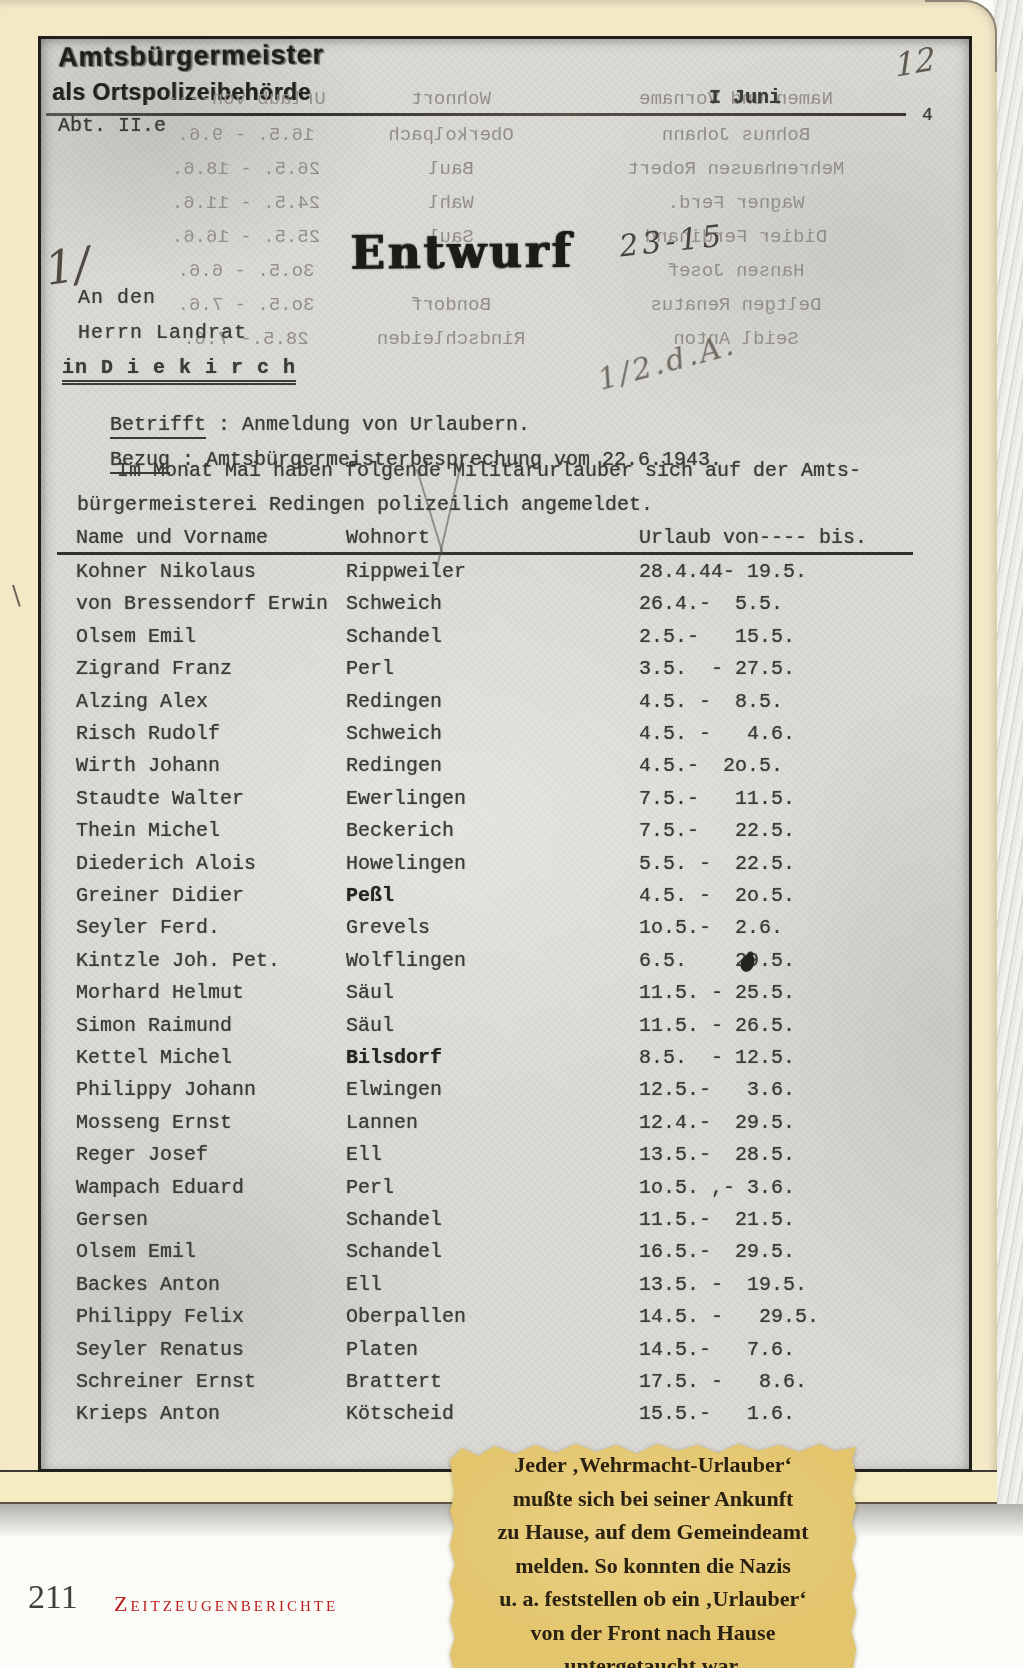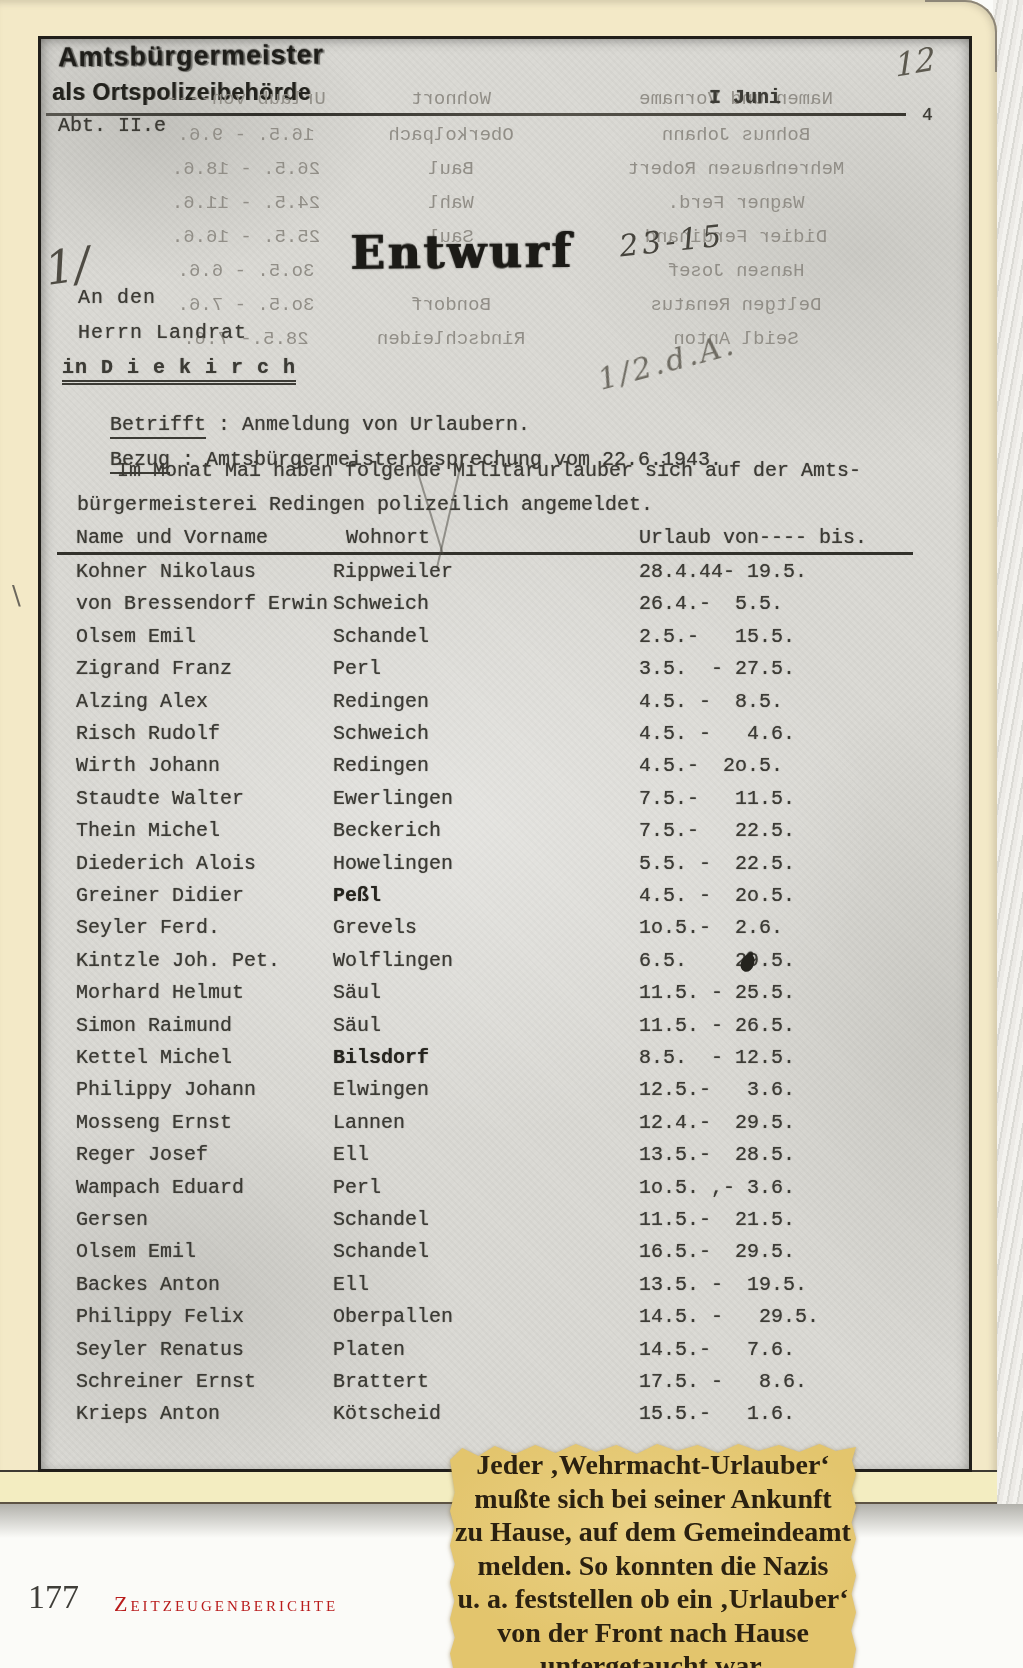--- a/index.html
+++ b/index.html
@@ -60,21 +60,21 @@
     font-weight:bold;font-size:45px;letter-spacing:3px;color:#1c1b17;
     transform:scaleY(1.04) rotate(-.5deg);
     text-shadow:1.5px 0 0 #1c1b17,0 0 2px rgba(20,19,15,.65);filter:blur(.35px);}
 
   .addr{letter-spacing:1px;}
   .u-heavy{border-bottom:5px double #3c3b35;padding-bottom:1px;}
   .u-label{border-bottom:2.5px solid #3c3b35;padding-bottom:1px;}
 
   .trow span{position:absolute;}
   .t-name{left:35px;}
-  .t-wohnort{left:292px;text-align:right;}
+  .t-wohnort{left:305px;text-align:right;}
   .t-urlaub{left:598px;white-space:pre;}
   .bold-cell{font-weight:bold;color:#26251f;}
 
   .m-urlaub{left:105px;width:200px;}
   .m-wohnort{left:300px;width:220px;}
   .m-name{left:540px;width:310px;}
 
   .blot{position:absolute;left:700px;top:915px;width:13px;height:18px;background:#24231e;
     border-radius:60% 40% 55% 45%;transform:rotate(14deg);
     box-shadow:0 -6px 1px -3px #24231e;}
@@ -87,21 +87,21 @@
   .caption-wrap{position:absolute;left:450px;top:1442px;
     filter:drop-shadow(0 1px 2px rgba(110,80,15,.5));}
   .caption-box{width:406px;height:230px;background:#e3c56d;
     background-image:radial-gradient(ellipse 300px 160px at 50% 40%,rgba(255,246,210,.25),transparent 75%);
     clip-path:polygon(0% 18px,3% 6px,7% 14px,11% 4px,16% 12px,21% 3px,26% 11px,31% 2px,
       36% 10px,41% 3px,46% 12px,51% 2px,56% 9px,61% 3px,66% 11px,71% 2px,76% 9px,81% 3px,
       86% 10px,91% 2px,95% 9px,100% 5px,99% 8%,100% 14%,98.8% 21%,100% 28%,98.9% 35%,
       100% 42%,98.8% 50%,100% 58%,98.9% 66%,100% 74%,98.8% 82%,100% 90%,99% 100%,
       1% 100%,0% 92%,1.2% 85%,0% 77%,1.1% 69%,0% 61%,1.2% 53%,0% 45%,1.1% 37%,0% 30%,1.2% 22%);
     padding-top:6px;box-sizing:border-box;}
-  .caption-line{font-family:"Liberation Serif",serif;font-weight:bold;font-size:28px;
+  .caption-line{font-family:"Liberation Serif",serif;font-weight:bold;font-size:22px;
     line-height:33.5px;color:#2b2110;text-align:center;}
 
   
   .page-num{position:absolute;left:28px;top:1578px;font-family:"Liberation Serif",serif;
     font-size:34px;color:#3f3e39;}
   .section-label{position:absolute;left:114px;top:1591px;font-family:"Liberation Serif",serif;
     font-variant:small-caps;font-size:22px;letter-spacing:3px;color:#b91c1c;}
 </style>
 </head>
 <body>
@@ -222,14 +222,14 @@
     <div class="caption-line">Jeder ‚Wehrmacht-Urlauber‘</div>
     <div class="caption-line">mußte sich bei seiner Ankunft</div>
     <div class="caption-line">zu Hause, auf dem Gemeindeamt</div>
     <div class="caption-line">melden. So konnten die Nazis</div>
     <div class="caption-line">u. a. feststellen ob ein ‚Urlauber‘</div>
     <div class="caption-line">von der Front nach Hause</div>
     <div class="caption-line">untergetaucht war.</div>
   </div>
 </div>
 
-<div class="page-num">177</div>
+<div class="page-num">211</div>
 <div class="section-label">Zeitzeugenberichte</div>
 
 </body></html>

